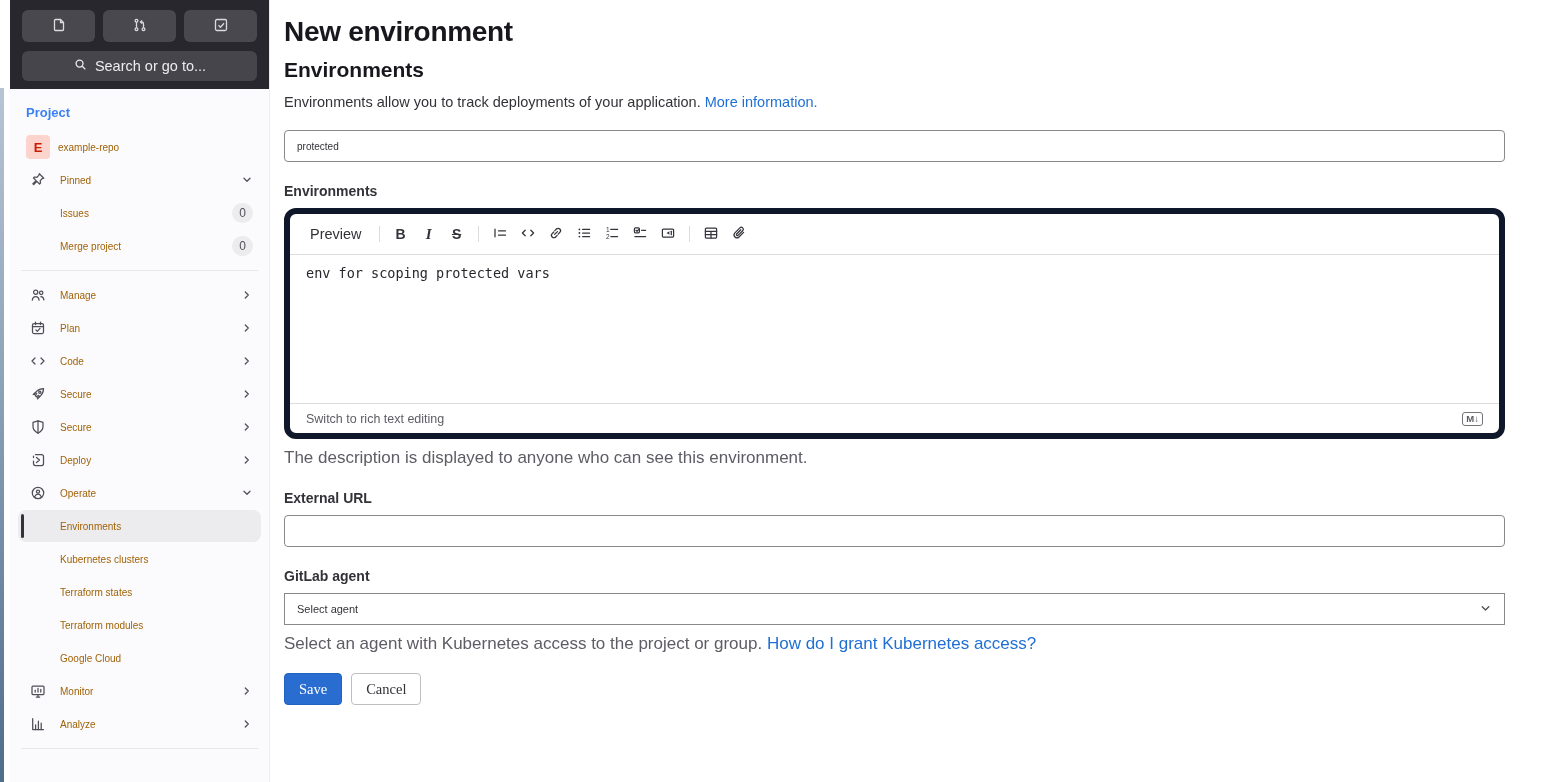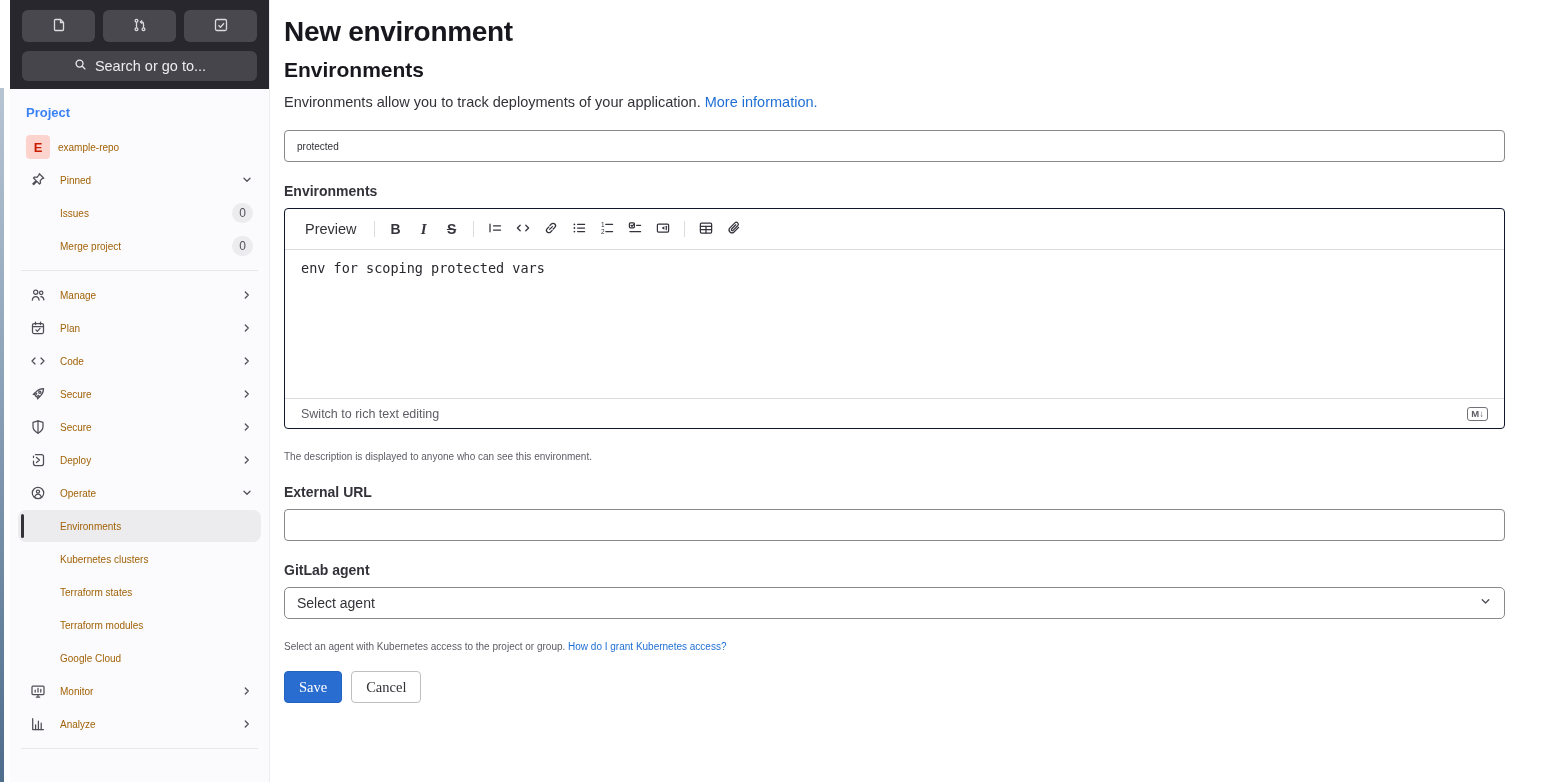--- a/index.html
+++ b/index.html
@@ -51,46 +51,46 @@
   h1 { font-size:28px; font-weight:700; letter-spacing:-.3px; color:#18171d; margin-bottom:4px; }
   h2 { font-size:21px; font-weight:700; color:#18171d; margin:10px 0 12px; }
   .intro { font-size:14.5px; color:#333238; margin-bottom:20px; }
   a.link { color:#1f6fd4; text-decoration:none; cursor:pointer; }
   .field-label { font-size:14px; font-weight:700; color:#333238; margin-bottom:9px; }
   .text-input { width:100%; height:32px; border:1px solid #89888d; border-radius:4px;
     padding:0 12px; font-size:10px; color:#333238; font-family:inherit; background:#fff; outline:none; }
   .field { margin-bottom:21px; }
 
   
-  .editor { border:1px solid #0f172a; border-radius:4px; overflow:hidden; background:#fff; }
+  .editor { border:6px solid #0f172a; border-radius:12px; overflow:hidden; background:#fff; }
   .ed-toolbar { display:flex; align-items:center; height:41px; padding:0 10px;
     border-bottom:1px solid #dcdcde; }
   .preview-tab { font-size:14.5px; color:#333238; padding:4px 10px; cursor:pointer; border:none;
     background:transparent; font-family:inherit; }
   .tb-sep { width:1px; height:16px; background:#dcdcde; margin:0 7px; }
   .ed-ic { width:26px; height:26px; border:none; background:transparent; border-radius:4px;
     display:flex; align-items:center; justify-content:center; cursor:pointer; margin:0 1px; }
   .ed-ic svg { stroke:#35333b; fill:none; stroke-width:1.25; stroke-linecap:round; stroke-linejoin:round; }
   .glyph-b { font-weight:800; font-size:14px; color:#35333b; }
   .glyph-i { font-family:"Liberation Serif",serif; font-style:italic; font-weight:700; font-size:15px; color:#35333b; }
   .glyph-s { font-weight:700; font-size:14px; color:#35333b; text-decoration:line-through; }
   .ed-body { height:148px; padding:10px 16px; }
   .ed-body textarea { width:100%; height:100%; border:none; outline:none; resize:none;
     font-family:"DejaVu Sans Mono","Liberation Mono",monospace; font-size:13.5px; color:#28272d; background:transparent; }
   .ed-footer { height:30px; border-top:1px solid #dcdcde; display:flex; align-items:center;
     justify-content:space-between; padding:0 16px; }
   .switch-link { font-size:12.5px; color:#5e5c64; cursor:pointer; background:none; border:none; font-family:inherit; }
   .md-badge { font-size:9.5px; font-weight:700; color:#5e5c64; border:1.5px solid #737278;
     border-radius:3px; padding:0 3px; line-height:12px; cursor:pointer; }
-  .help-text { font-size:10px; color:#5e5c64; margin-top:22px; }
-
-  
-  .select-box { width:100%; height:32px; border:1px solid #89888d; border-radius:5px;
+  .help-text { font-size:17px; color:#5e5c64; margin-top:9px; }
+
+  
+  .select-box { width:100%; height:32px; border:1px solid #89888d; border-radius:0;
     display:flex; align-items:center; justify-content:space-between; padding:0 12px;
-    font-size:14px; color:#333238; cursor:pointer; background:#fff; }
+    font-size:11px; color:#333238; cursor:pointer; background:#fff; }
   .select-box svg { stroke:#535158; fill:none; stroke-width:1.5; stroke-linecap:round; stroke-linejoin:round; }
 
   
   .actions { display:flex; gap:9px; margin-top:19px;font-family:Liberation Serif, serif; }
   .btn { height:32px; border-radius:4px; font-size:14.5px; font-family:inherit; cursor:pointer; padding:0 14px; }
   .btn-primary { background:#2a6dd0; border:1px solid #2263c2; color:#fff; }
   .btn-default { background:#fff; border:1px solid #bfbfc3; color:#333238;padding-left:14px; }
 </style>
 </head>
 <body>

